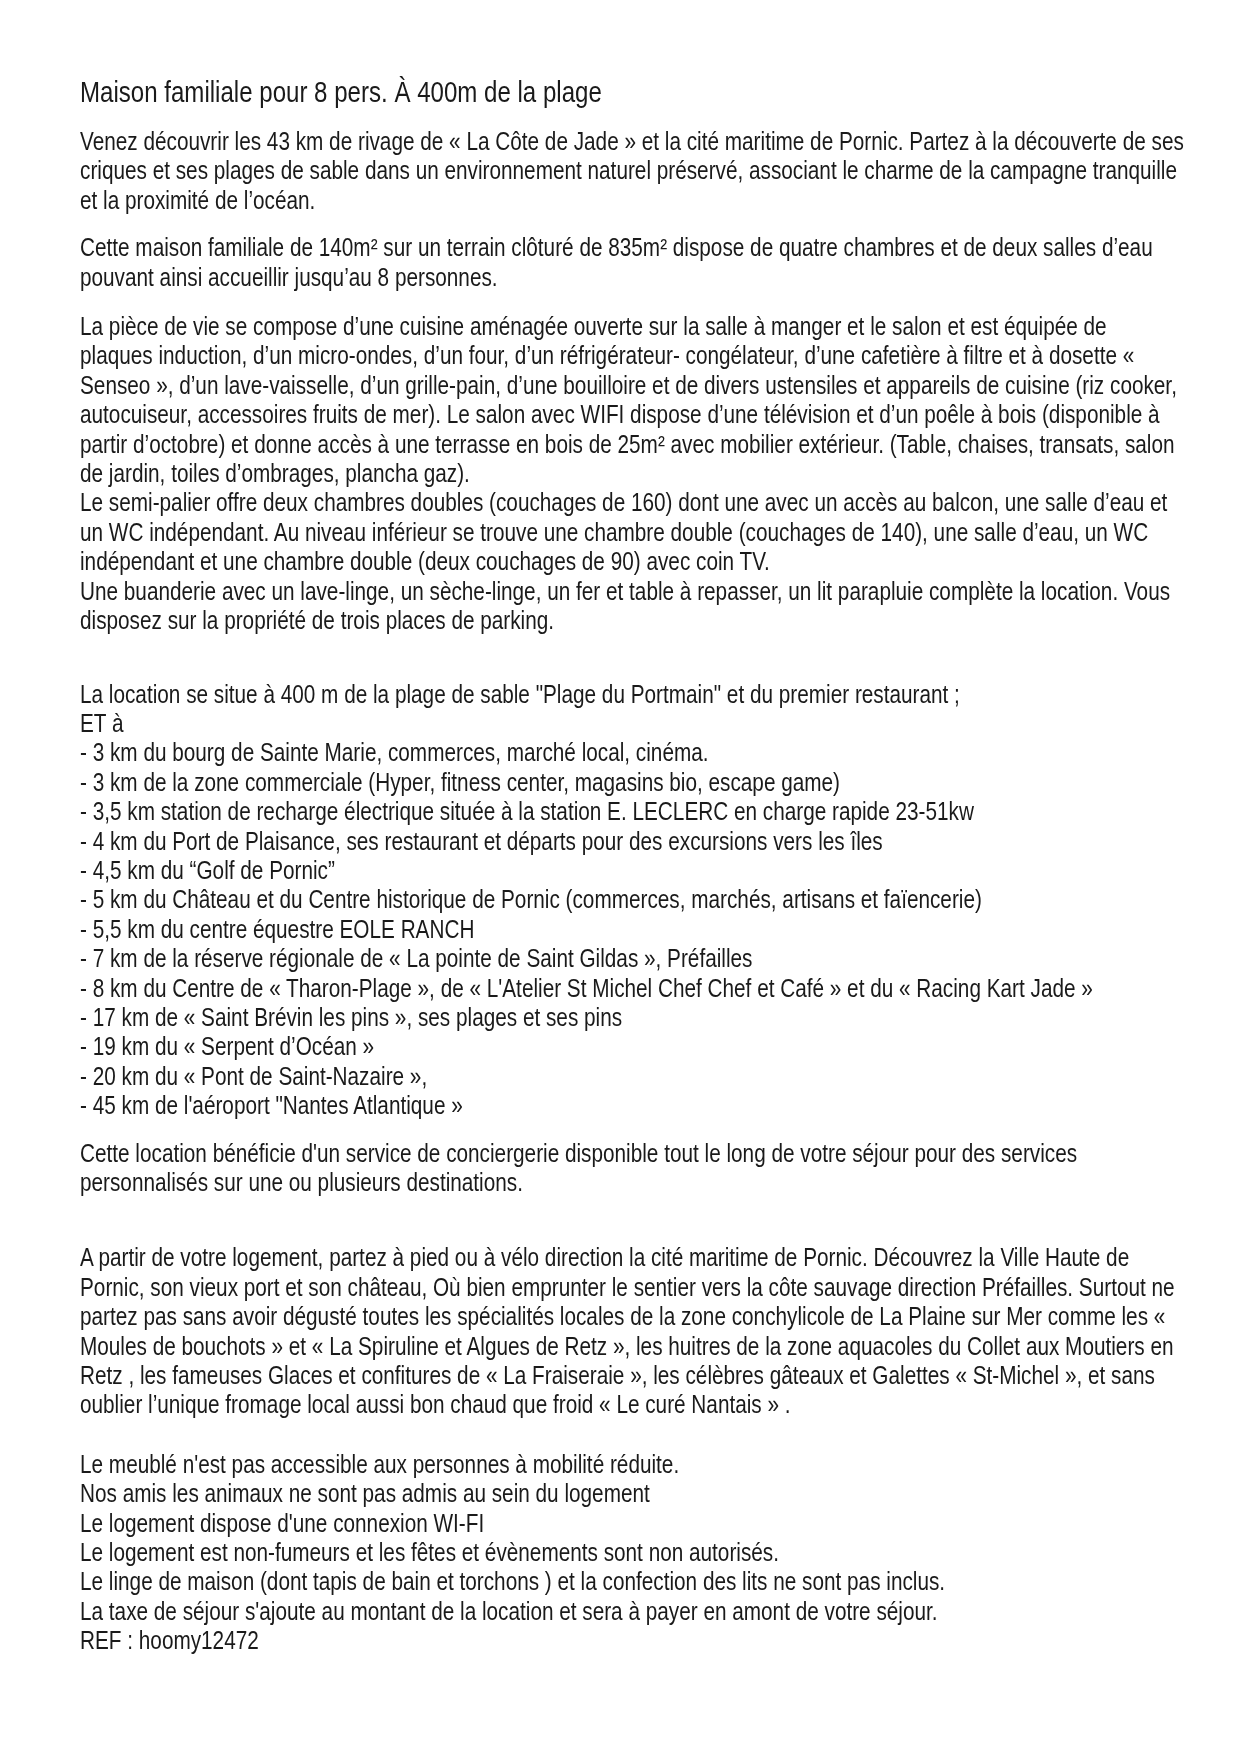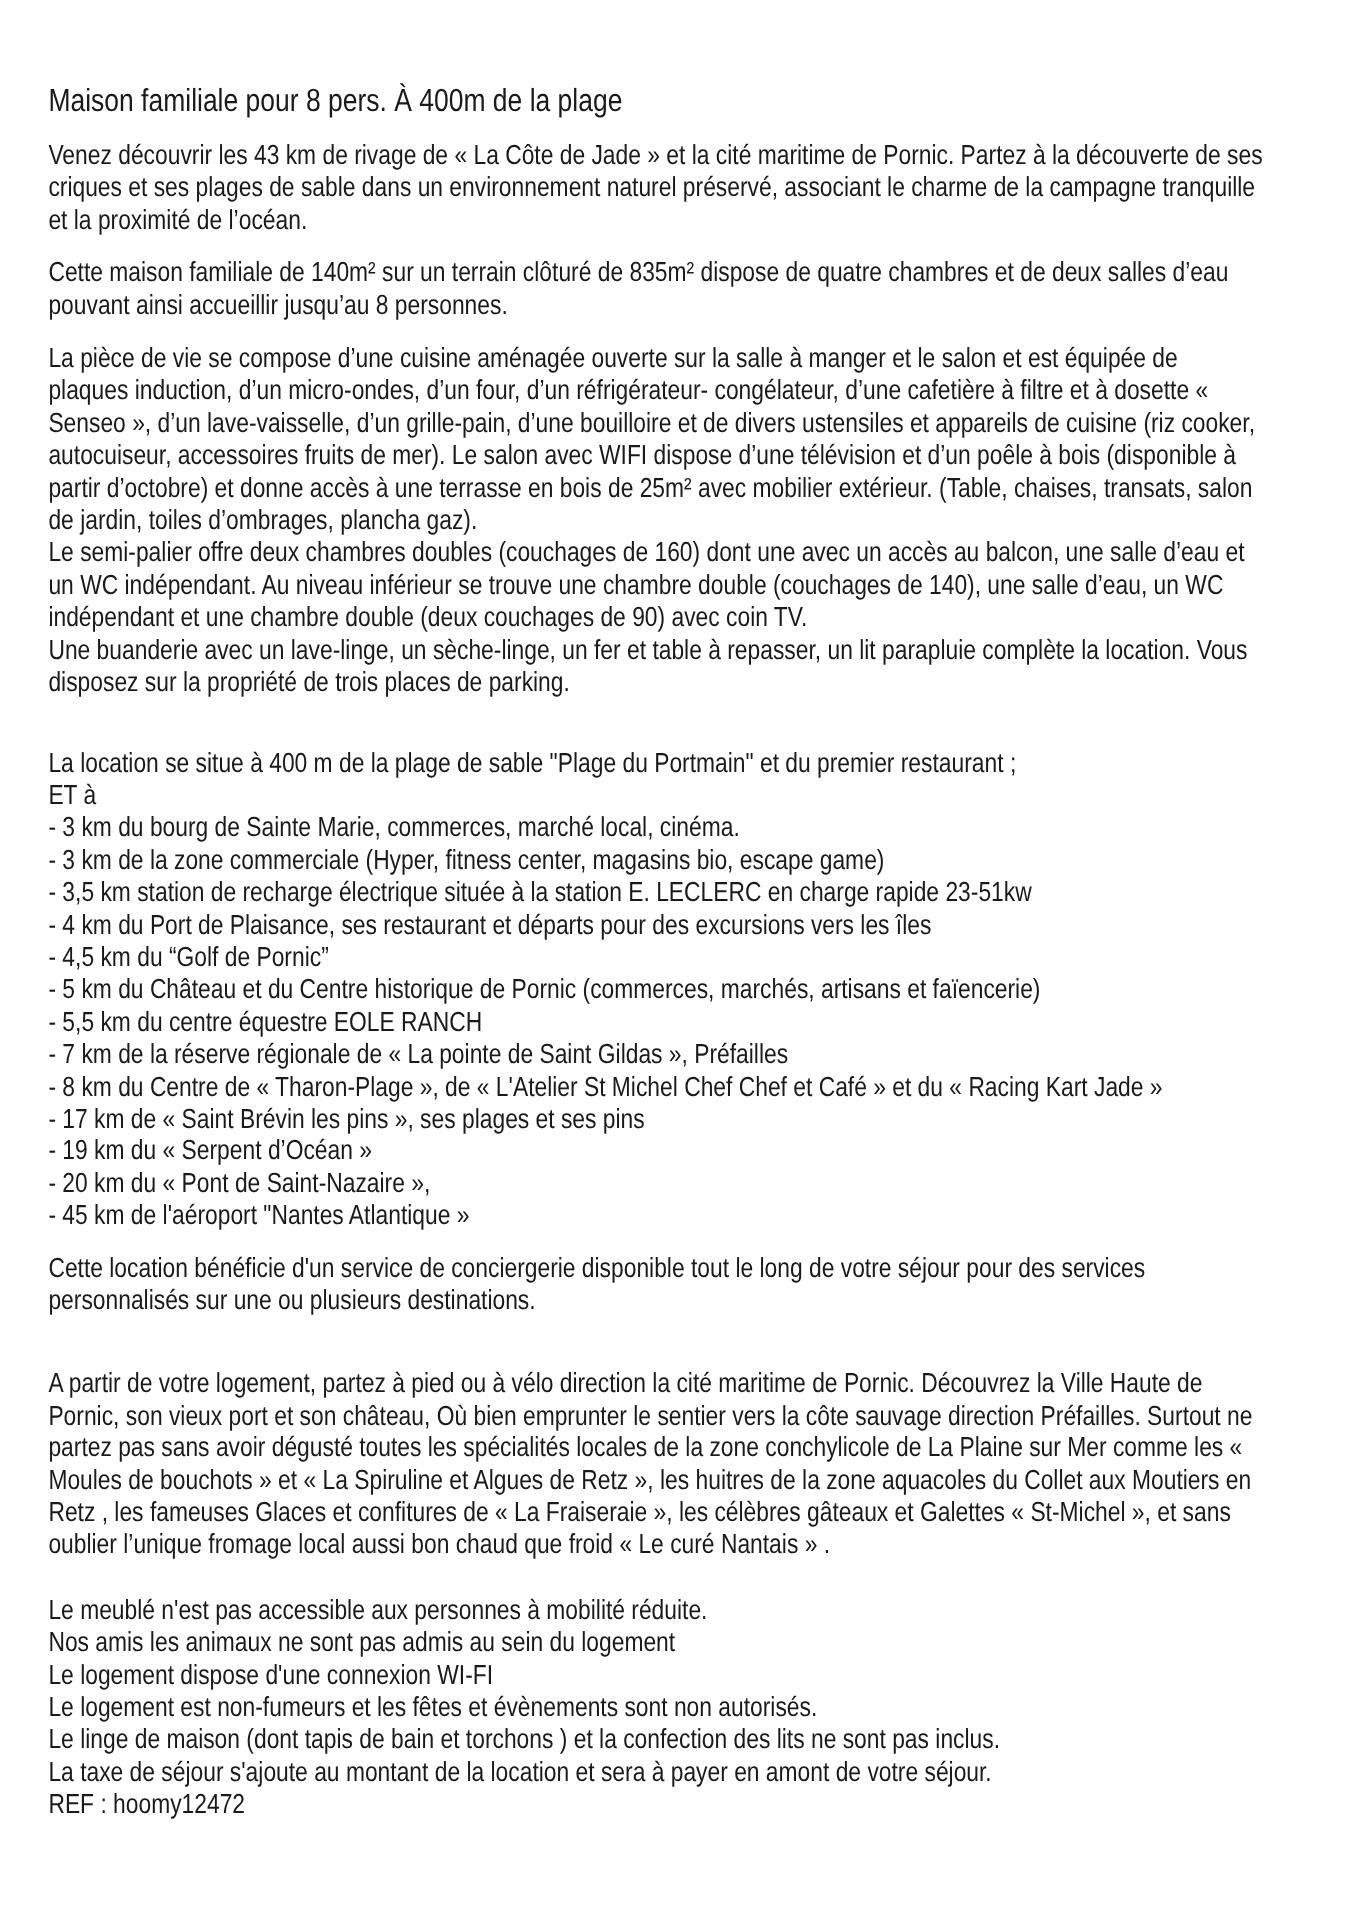--- a/index.html
+++ b/index.html
@@ -7,21 +7,21 @@
     padding: 0;
     background: #ffffff;
   }
   .page {
     position: relative;
     width: 1240px;
     height: 1753px;
     background: #ffffff;
     overflow: hidden;
     box-sizing: border-box;
-    padding: 73px 0 0 44px;
+    padding: 73px 0 0 80px;
     font-family: "Liberation Sans", sans-serif;
     color: #1a1a1a;
   }
   
   .text-col {
     width: 1330px;
     transform: scaleX(0.830);
     transform-origin: 0 0;
   }
   .doc-title {

